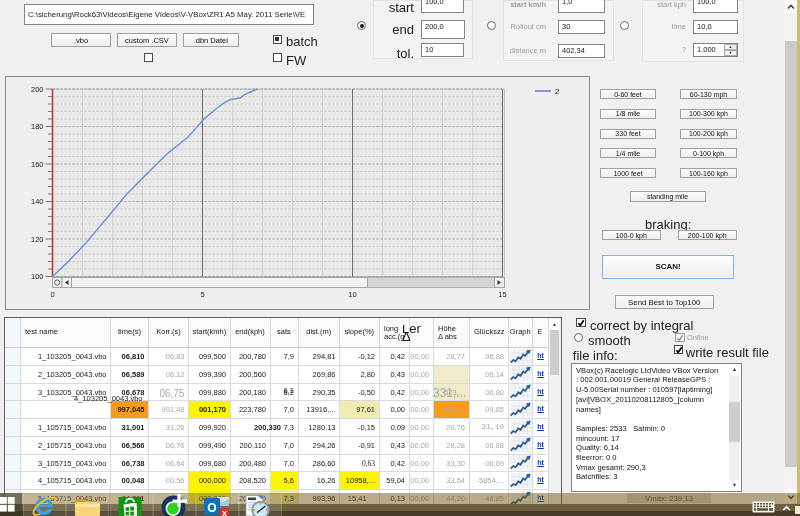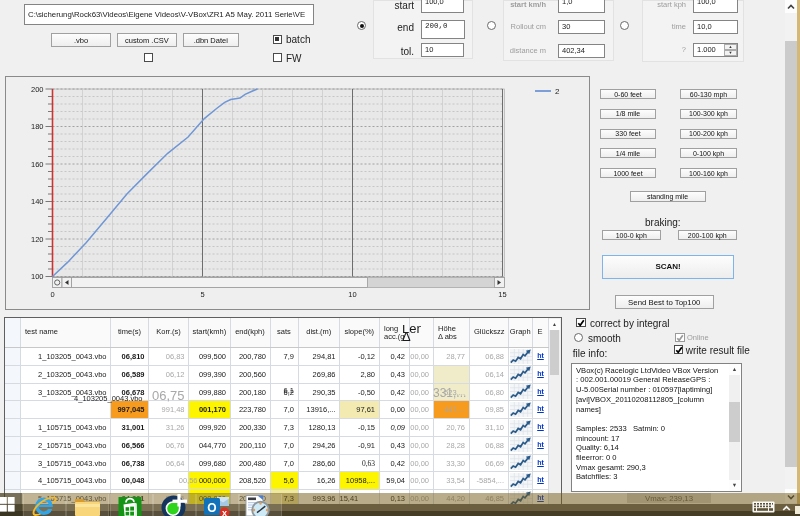--- a/index.html
+++ b/index.html
@@ -1,20 +1,20 @@
 <!DOCTYPE html>
 <html><head><meta charset="utf-8">
 <style>
 html,body{margin:0;padding:0;}
 body{width:800px;height:516px;position:relative;overflow:hidden;
   font-family:"Liberation Sans",sans-serif;background:#f0f0f0;}
 .ab{position:absolute;}
 .tb{background:#fff;border:1px solid #848484;box-sizing:border-box;
   font-size:7.5px;color:#1a1a1a;padding:1px 0 0 3px;overflow:hidden;white-space:nowrap;}
-.lbl{font-size:10px;color:#222;white-space:nowrap;}
+.lbl{font-size:13px;color:#222;white-space:nowrap;}
 .glbl{font-size:7.5px;color:#9d9d9d;white-space:nowrap;}
 .btn{background:linear-gradient(#fdfdfd,#eeeeee);border:1px solid #a0a0a0;box-sizing:border-box;
   font-size:7px;color:#111;display:flex;align-items:center;justify-content:center;}
 .cb{width:9.5px;height:9.5px;background:#fff;border:1px solid #4a4a4a;box-sizing:border-box;}
 .rd{width:9px;height:9px;background:#fff;border:1px solid #6a6a6a;border-radius:50%;box-sizing:border-box;}
 .grp{background:#f3f3f3;border:1px solid #e2e2e2;box-sizing:border-box;}
 </style></head><body>
 
 <div class="ab" style="left:797px;top:0px;width:3px;height:516px;background:#d4b878;"></div>
 <div class="ab grp" style="left:373px;top:0px;width:99.5px;height:58.5px;"></div>
@@ -32,21 +32,21 @@
 <div class="ab cb" style="left:272.5px;top:52.5px;width:9px;height:9px;"></div>
 <div class="ab lbl" style="left:286px;top:52.5px;width:30px;height:10px;">FW</div>
 <div class="ab rd" style="left:356.5px;top:20.5px;width:9px;height:9px;">
     <div style="position:absolute;left:2px;top:2px;width:4px;height:4px;background:#111;border-radius:50%;"></div>
   </div>
 <div class="ab rd" style="left:486.5px;top:20.5px;width:9px;height:9px;"></div>
 <div class="ab rd" style="left:619.5px;top:20.5px;width:9px;height:9px;"></div>
 <div class="ab lbl" style="left:384px;top:0px;width:30px;height:8px;text-align:right;">start</div>
 <div class="ab tb" style="left:421px;top:-5px;width:43px;height:18px;">100,0</div>
 <div class="ab lbl" style="left:384px;top:21.5px;width:30px;height:9px;text-align:right;">end</div>
-<div class="ab tb" style="left:421px;top:19.5px;width:44px;height:19px;font-family:Liberation Mono, monospace;">200,0</div>
+<div class="ab tb" style="left:421px;top:19.5px;width:44px;height:19px;">200,0</div>
 <div class="ab lbl" style="left:384px;top:45.5px;width:30px;height:9px;text-align:right;">tol.</div>
 <div class="ab tb" style="left:421px;top:43px;width:43px;height:13.5px;">10</div>
 <div class="ab glbl" style="left:496px;top:0px;width:50px;height:8px;text-align:right;font-weight:bold;">start km/h</div>
 <div class="ab tb" style="left:558px;top:-5px;width:47px;height:18px;">1,0</div>
 <div class="ab glbl" style="left:496px;top:21.5px;width:50px;height:9px;text-align:right;">Rollout cm</div>
 <div class="ab tb" style="left:558px;top:19.5px;width:47px;height:14px;">30</div>
 <div class="ab glbl" style="left:496px;top:45.5px;width:50px;height:9px;text-align:right;">distance m</div>
 <div class="ab tb" style="left:558px;top:43.5px;width:47px;height:14px;">402,34</div>
 <div class="ab glbl" style="left:636px;top:0px;width:50px;height:8px;text-align:right;">start kph</div>
 <div class="ab tb" style="left:693px;top:-5px;width:45px;height:18px;">100,0</div>
@@ -254,21 +254,21 @@
     <div style="position:absolute;left:464px;top:52.35px;width:39px;height:11px;font-size:7.5px;color:#a8a8a8;font-weight:normal;text-align:right;padding-right:4px;box-sizing:border-box;white-space:nowrap;">06,14</div>
     <div style="position:absolute;left:504.5px;top:48.95px;"><svg width="22" height="15" viewBox="0 0 22 15">
         <rect x="0" y="0" width="22" height="15" fill="#f4f6f8"></rect>
         <path d="M0 3.7 H22 M0 7.5 H22 M0 11.2 H22 M4.4 0 V15 M8.8 0 V15 M13.2 0 V15 M17.6 0 V15" stroke="#dde3ea" stroke-width="0.7"></path>
         <polyline points="0.8,13.6 3.2,11 5.6,12.2 8.2,8.4 10.6,9.8 13.2,5.4 15,6.8 18,3" fill="none" stroke="#2a5a8a" stroke-width="1.7"></polyline>
         <path d="M20.8 0.6 L15.8 1.8 L19.2 5.2 Z" fill="#2a5a8a"></path>
       </svg></div>
     <div style="position:absolute;left:527.5px;top:52.35px;width:16px;text-align:center;font-size:7px;font-weight:bold;"><span style="color:#0033cc;text-decoration:underline;">ht</span></div>
     <div style="position:absolute;left:15px;top:70.1px;width:90.5px;height:11px;font-size:7.5px;color:#1a1a1a;font-weight:normal;text-align:right;padding-right:4px;box-sizing:border-box;white-space:nowrap;">3_103205_0043.vbo</div>
     <div style="position:absolute;left:105.5px;top:70.1px;width:38px;height:11px;font-size:7.5px;color:#1a1a1a;font-weight:bold;text-align:right;padding-right:4px;box-sizing:border-box;white-space:nowrap;">06,678</div>
-    <div style="position:absolute;left:143.5px;top:70.1px;width:40px;height:11px;font-size:13px;color:#a8a8a8;font-weight:normal;text-align:right;padding-right:4px;box-sizing:border-box;white-space:nowrap;">06,75</div>
+    <div style="position:absolute;left:143.5px;top:70.1px;width:40px;height:11px;font-size:10px;color:#a8a8a8;font-weight:normal;text-align:right;padding-right:4px;box-sizing:border-box;white-space:nowrap;">06,75</div>
     <div style="position:absolute;left:183.5px;top:70.1px;width:41.5px;height:11px;font-size:7.5px;color:#1a1a1a;font-weight:normal;text-align:right;padding-right:4px;box-sizing:border-box;white-space:nowrap;">099,880</div>
     <div style="position:absolute;left:225px;top:70.1px;width:40px;height:11px;font-size:7.5px;color:#1a1a1a;font-weight:normal;text-align:right;padding-right:4px;box-sizing:border-box;white-space:nowrap;">200,180</div>
     <div style="position:absolute;left:265px;top:70.1px;width:28px;height:11px;font-size:7.5px;color:#1a1a1a;font-weight:normal;text-align:right;padding-right:4px;box-sizing:border-box;white-space:nowrap;">6,2</div>
     <div style="position:absolute;left:293px;top:70.1px;width:41.5px;height:11px;font-size:7.5px;color:#1a1a1a;font-weight:normal;text-align:right;padding-right:4px;box-sizing:border-box;white-space:nowrap;">290,35</div>
     <div style="position:absolute;left:334.5px;top:70.1px;width:39.5px;height:11px;font-size:7.5px;color:#1a1a1a;font-weight:normal;text-align:right;padding-right:4px;box-sizing:border-box;white-space:nowrap;">-0,50</div>
     <div style="position:absolute;left:374px;top:70.1px;width:30px;height:11px;font-size:7.5px;color:#1a1a1a;font-weight:normal;text-align:right;padding-right:4px;box-sizing:border-box;white-space:nowrap;">0,42</div>
     <div style="position:absolute;left:404px;top:70.1px;width:24px;height:11px;font-size:7.5px;color:#a8a8a8;font-weight:normal;text-align:right;padding-right:4px;box-sizing:border-box;white-space:nowrap;">00,00</div>
     <div style="position:absolute;left:428px;top:70.1px;width:36px;height:11px;font-size:7.5px;color:#a8a8a8;font-weight:normal;text-align:right;padding-right:4px;box-sizing:border-box;white-space:nowrap;">523,...</div>
     <div style="position:absolute;left:464px;top:70.1px;width:39px;height:11px;font-size:7.5px;color:#a8a8a8;font-weight:normal;text-align:right;padding-right:4px;box-sizing:border-box;white-space:nowrap;">06,80</div>
     <div style="position:absolute;left:504.5px;top:66.7px;"><svg width="22" height="15" viewBox="0 0 22 15">
@@ -294,39 +294,39 @@
         <rect x="0" y="0" width="22" height="15" fill="#f4f6f8"></rect>
         <path d="M0 3.7 H22 M0 7.5 H22 M0 11.2 H22 M4.4 0 V15 M8.8 0 V15 M13.2 0 V15 M17.6 0 V15" stroke="#dde3ea" stroke-width="0.7"></path>
         <polyline points="0.8,13.6 3.2,11 5.6,12.2 8.2,8.4 10.6,9.8 13.2,5.4 15,6.8 18,3" fill="none" stroke="#2a5a8a" stroke-width="1.7"></polyline>
         <path d="M20.8 0.6 L15.8 1.8 L19.2 5.2 Z" fill="#2a5a8a"></path>
       </svg></div>
     <div style="position:absolute;left:527.5px;top:87.85px;width:16px;text-align:center;font-size:7px;font-weight:bold;"><span style="color:#0033cc;text-decoration:underline;">ht</span></div>
     <div style="position:absolute;left:15px;top:105.6px;width:90.5px;height:11px;font-size:7.5px;color:#1a1a1a;font-weight:normal;text-align:right;padding-right:4px;box-sizing:border-box;white-space:nowrap;">1_105715_0043.vbo</div>
     <div style="position:absolute;left:105.5px;top:105.6px;width:38px;height:11px;font-size:7.5px;color:#1a1a1a;font-weight:bold;text-align:right;padding-right:4px;box-sizing:border-box;white-space:nowrap;">31,001</div>
     <div style="position:absolute;left:143.5px;top:105.6px;width:40px;height:11px;font-size:7.5px;color:#a8a8a8;font-weight:normal;text-align:right;padding-right:4px;box-sizing:border-box;white-space:nowrap;">31,26</div>
     <div style="position:absolute;left:183.5px;top:105.6px;width:41.5px;height:11px;font-size:7.5px;color:#1a1a1a;font-weight:normal;text-align:right;padding-right:4px;box-sizing:border-box;white-space:nowrap;">099,920</div>
-    <div style="position:absolute;left:225px;top:105.6px;width:40px;height:11px;font-size:7.5px;color:#1a1a1a;font-weight:normal;text-align:right;padding-right:4px;box-sizing:border-box;white-space:nowrap;">200,330</div>
+    <div style="position:absolute;left:240px;top:105.6px;width:40px;height:11px;font-size:7.5px;color:#1a1a1a;font-weight:bold;text-align:right;padding-right:4px;box-sizing:border-box;white-space:nowrap;">200,330</div>
     <div style="position:absolute;left:265px;top:105.6px;width:28px;height:11px;font-size:7.5px;color:#1a1a1a;font-weight:normal;text-align:right;padding-right:4px;box-sizing:border-box;white-space:nowrap;">7,3</div>
     <div style="position:absolute;left:293px;top:105.6px;width:41.5px;height:11px;font-size:7.5px;color:#1a1a1a;font-weight:normal;text-align:right;padding-right:4px;box-sizing:border-box;white-space:nowrap;">1280,13</div>
     <div style="position:absolute;left:334.5px;top:105.6px;width:39.5px;height:11px;font-size:7.5px;color:#1a1a1a;font-weight:normal;text-align:right;padding-right:4px;box-sizing:border-box;white-space:nowrap;">-0,15</div>
     <div style="position:absolute;left:374px;top:105.6px;width:30px;height:11px;font-size:7.5px;color:#1a1a1a;font-weight:normal;text-align:right;padding-right:4px;box-sizing:border-box;white-space:nowrap;font-style:italic;">0,09</div>
     <div style="position:absolute;left:404px;top:105.6px;width:24px;height:11px;font-size:7.5px;color:#a8a8a8;font-weight:normal;text-align:right;padding-right:4px;box-sizing:border-box;white-space:nowrap;">00,00</div>
     <div style="position:absolute;left:428px;top:105.6px;width:36px;height:11px;font-size:7.5px;color:#a8a8a8;font-weight:normal;text-align:right;padding-right:4px;box-sizing:border-box;white-space:nowrap;">20,76</div>
-    <div style="position:absolute;left:464px;top:105.6px;width:39px;height:11px;font-size:7.5px;color:#a8a8a8;font-weight:normal;text-align:right;padding-right:4px;box-sizing:border-box;white-space:nowrap;">31,10</div>
+    <div style="position:absolute;left:464px;top:105.6px;width:39px;height:11px;font-size:7.5px;color:#a8a8a8;font-weight:normal;text-align:right;padding-right:4px;box-sizing:border-box;white-space:nowrap;font-family:Liberation Mono, monospace;">31,10</div>
     <div style="position:absolute;left:504.5px;top:102.2px;"><svg width="22" height="15" viewBox="0 0 22 15">
         <rect x="0" y="0" width="22" height="15" fill="#f4f6f8"></rect>
         <path d="M0 3.7 H22 M0 7.5 H22 M0 11.2 H22 M4.4 0 V15 M8.8 0 V15 M13.2 0 V15 M17.6 0 V15" stroke="#dde3ea" stroke-width="0.7"></path>
         <polyline points="0.8,13.6 3.2,11 5.6,12.2 8.2,8.4 10.6,9.8 13.2,5.4 15,6.8 18,3" fill="none" stroke="#2a5a8a" stroke-width="1.7"></polyline>
         <path d="M20.8 0.6 L15.8 1.8 L19.2 5.2 Z" fill="#2a5a8a"></path>
       </svg></div>
     <div style="position:absolute;left:527.5px;top:105.6px;width:16px;text-align:center;font-size:7px;font-weight:bold;"><span style="color:#0033cc;text-decoration:underline;">ht</span></div>
     <div style="position:absolute;left:15px;top:123.35px;width:90.5px;height:11px;font-size:7.5px;color:#1a1a1a;font-weight:normal;text-align:right;padding-right:4px;box-sizing:border-box;white-space:nowrap;">2_105715_0043.vbo</div>
     <div style="position:absolute;left:105.5px;top:123.35px;width:38px;height:11px;font-size:7.5px;color:#1a1a1a;font-weight:bold;text-align:right;padding-right:4px;box-sizing:border-box;white-space:nowrap;">06,566</div>
     <div style="position:absolute;left:143.5px;top:123.35px;width:40px;height:11px;font-size:7.5px;color:#a8a8a8;font-weight:normal;text-align:right;padding-right:4px;box-sizing:border-box;white-space:nowrap;">06,76</div>
-    <div style="position:absolute;left:183.5px;top:123.35px;width:41.5px;height:11px;font-size:7.5px;color:#1a1a1a;font-weight:normal;text-align:right;padding-right:4px;box-sizing:border-box;white-space:nowrap;">044,770</div>
+    <div style="position:absolute;left:183.5px;top:123.35px;width:41.5px;height:11px;font-size:7.5px;color:#1a1a1a;font-weight:normal;text-align:right;padding-right:4px;box-sizing:border-box;white-space:nowrap;">099,490</div>
     <div style="position:absolute;left:225px;top:123.35px;width:40px;height:11px;font-size:7.5px;color:#1a1a1a;font-weight:normal;text-align:right;padding-right:4px;box-sizing:border-box;white-space:nowrap;">200,110</div>
     <div style="position:absolute;left:265px;top:123.35px;width:28px;height:11px;font-size:7.5px;color:#1a1a1a;font-weight:normal;text-align:right;padding-right:4px;box-sizing:border-box;white-space:nowrap;">7,0</div>
     <div style="position:absolute;left:293px;top:123.35px;width:41.5px;height:11px;font-size:7.5px;color:#1a1a1a;font-weight:normal;text-align:right;padding-right:4px;box-sizing:border-box;white-space:nowrap;">294,26</div>
     <div style="position:absolute;left:334.5px;top:123.35px;width:39.5px;height:11px;font-size:7.5px;color:#1a1a1a;font-weight:normal;text-align:right;padding-right:4px;box-sizing:border-box;white-space:nowrap;">-0,91</div>
     <div style="position:absolute;left:374px;top:123.35px;width:30px;height:11px;font-size:7.5px;color:#1a1a1a;font-weight:normal;text-align:right;padding-right:4px;box-sizing:border-box;white-space:nowrap;">0,43</div>
     <div style="position:absolute;left:404px;top:123.35px;width:24px;height:11px;font-size:7.5px;color:#a8a8a8;font-weight:normal;text-align:right;padding-right:4px;box-sizing:border-box;white-space:nowrap;">00,00</div>
     <div style="position:absolute;left:428px;top:123.35px;width:36px;height:11px;font-size:7.5px;color:#a8a8a8;font-weight:normal;text-align:right;padding-right:4px;box-sizing:border-box;white-space:nowrap;">28,28</div>
     <div style="position:absolute;left:464px;top:123.35px;width:39px;height:11px;font-size:7.5px;color:#a8a8a8;font-weight:normal;text-align:right;padding-right:4px;box-sizing:border-box;white-space:nowrap;">06,88</div>
     <div style="position:absolute;left:504.5px;top:119.95px;"><svg width="22" height="15" viewBox="0 0 22 15">
         <rect x="0" y="0" width="22" height="15" fill="#f4f6f8"></rect>
@@ -349,21 +349,21 @@
     <div style="position:absolute;left:464px;top:141.1px;width:39px;height:11px;font-size:7.5px;color:#a8a8a8;font-weight:normal;text-align:right;padding-right:4px;box-sizing:border-box;white-space:nowrap;">06,69</div>
     <div style="position:absolute;left:504.5px;top:137.7px;"><svg width="22" height="15" viewBox="0 0 22 15">
         <rect x="0" y="0" width="22" height="15" fill="#f4f6f8"></rect>
         <path d="M0 3.7 H22 M0 7.5 H22 M0 11.2 H22 M4.4 0 V15 M8.8 0 V15 M13.2 0 V15 M17.6 0 V15" stroke="#dde3ea" stroke-width="0.7"></path>
         <polyline points="0.8,13.6 3.2,11 5.6,12.2 8.2,8.4 10.6,9.8 13.2,5.4 15,6.8 18,3" fill="none" stroke="#2a5a8a" stroke-width="1.7"></polyline>
         <path d="M20.8 0.6 L15.8 1.8 L19.2 5.2 Z" fill="#2a5a8a"></path>
       </svg></div>
     <div style="position:absolute;left:527.5px;top:141.1px;width:16px;text-align:center;font-size:7px;font-weight:bold;"><span style="color:#0033cc;text-decoration:underline;">ht</span></div>
     <div style="position:absolute;left:15px;top:158.85px;width:90.5px;height:11px;font-size:7.5px;color:#1a1a1a;font-weight:normal;text-align:right;padding-right:4px;box-sizing:border-box;white-space:nowrap;">4_105715_0043.vbo</div>
     <div style="position:absolute;left:105.5px;top:158.85px;width:38px;height:11px;font-size:7.5px;color:#1a1a1a;font-weight:bold;text-align:right;padding-right:4px;box-sizing:border-box;white-space:nowrap;">00,048</div>
-    <div style="position:absolute;left:143.5px;top:158.85px;width:40px;height:11px;font-size:7.5px;color:#a8a8a8;font-weight:normal;text-align:right;padding-right:4px;box-sizing:border-box;white-space:nowrap;margin-left:13px;">00,56</div>
+    <div style="position:absolute;left:143.5px;top:158.85px;width:40px;height:11px;font-size:7.5px;color:#a8a8a8;font-weight:normal;text-align:right;padding-right:4px;box-sizing:border-box;white-space:nowrap;">00,56</div>
     <div style="position:absolute;left:183.5px;top:158.85px;width:41.5px;height:11px;font-size:7.5px;color:#1a1a1a;font-weight:normal;text-align:right;padding-right:4px;box-sizing:border-box;white-space:nowrap;">000,000</div>
     <div style="position:absolute;left:225px;top:158.85px;width:40px;height:11px;font-size:7.5px;color:#1a1a1a;font-weight:normal;text-align:right;padding-right:4px;box-sizing:border-box;white-space:nowrap;">208,520</div>
     <div style="position:absolute;left:265px;top:158.85px;width:28px;height:11px;font-size:7.5px;color:#1a1a1a;font-weight:normal;text-align:right;padding-right:4px;box-sizing:border-box;white-space:nowrap;">5,6</div>
     <div style="position:absolute;left:293px;top:158.85px;width:41.5px;height:11px;font-size:7.5px;color:#1a1a1a;font-weight:normal;text-align:right;padding-right:4px;box-sizing:border-box;white-space:nowrap;">16,26</div>
     <div style="position:absolute;left:334.5px;top:158.85px;width:39.5px;height:11px;font-size:7.5px;color:#1a1a1a;font-weight:normal;text-align:right;padding-right:4px;box-sizing:border-box;white-space:nowrap;">10958,...</div>
     <div style="position:absolute;left:374px;top:158.85px;width:30px;height:11px;font-size:7.5px;color:#1a1a1a;font-weight:normal;text-align:right;padding-right:4px;box-sizing:border-box;white-space:nowrap;">59,04</div>
     <div style="position:absolute;left:404px;top:158.85px;width:24px;height:11px;font-size:7.5px;color:#a8a8a8;font-weight:normal;text-align:right;padding-right:4px;box-sizing:border-box;white-space:nowrap;">00,00</div>
     <div style="position:absolute;left:428px;top:158.85px;width:36px;height:11px;font-size:7.5px;color:#a8a8a8;font-weight:normal;text-align:right;padding-right:4px;box-sizing:border-box;white-space:nowrap;">33,54</div>
     <div style="position:absolute;left:464px;top:158.85px;width:39px;height:11px;font-size:7.5px;color:#a8a8a8;font-weight:normal;text-align:right;padding-right:4px;box-sizing:border-box;white-space:nowrap;">-5854,...</div>
     <div style="position:absolute;left:504.5px;top:155.45px;"><svg width="22" height="15" viewBox="0 0 22 15">
@@ -373,21 +373,21 @@
         <path d="M20.8 0.6 L15.8 1.8 L19.2 5.2 Z" fill="#2a5a8a"></path>
       </svg></div>
     <div style="position:absolute;left:527.5px;top:158.85px;width:16px;text-align:center;font-size:7px;font-weight:bold;"><span style="color:#0033cc;text-decoration:underline;">ht</span></div>
     <div style="position:absolute;left:15px;top:176.6px;width:90.5px;height:11px;font-size:7.5px;color:#1a1a1a;font-weight:normal;text-align:right;padding-right:4px;box-sizing:border-box;white-space:nowrap;">5_105715_0043.vbo</div>
     <div style="position:absolute;left:105.5px;top:176.6px;width:38px;height:11px;font-size:7.5px;color:#1a1a1a;font-weight:bold;text-align:right;padding-right:4px;box-sizing:border-box;white-space:nowrap;">34,891</div>
     <div style="position:absolute;left:143.5px;top:176.6px;width:40px;height:11px;font-size:7.5px;color:#a8a8a8;font-weight:normal;text-align:right;padding-right:4px;box-sizing:border-box;white-space:nowrap;">34,76</div>
     <div style="position:absolute;left:183.5px;top:176.6px;width:41.5px;height:11px;font-size:7.5px;color:#1a1a1a;font-weight:normal;text-align:right;padding-right:4px;box-sizing:border-box;white-space:nowrap;">000,000</div>
     <div style="position:absolute;left:225px;top:176.6px;width:40px;height:11px;font-size:7.5px;color:#1a1a1a;font-weight:normal;text-align:right;padding-right:4px;box-sizing:border-box;white-space:nowrap;">208,450</div>
     <div style="position:absolute;left:265px;top:176.6px;width:28px;height:11px;font-size:7.5px;color:#1a1a1a;font-weight:normal;text-align:right;padding-right:4px;box-sizing:border-box;white-space:nowrap;">7,3</div>
     <div style="position:absolute;left:293px;top:176.6px;width:41.5px;height:11px;font-size:7.5px;color:#1a1a1a;font-weight:normal;text-align:right;padding-right:4px;box-sizing:border-box;white-space:nowrap;">993,96</div>
-    <div style="position:absolute;left:334.5px;top:176.6px;width:39.5px;height:11px;font-size:7.5px;color:#1a1a1a;font-weight:normal;text-align:left;padding-right:4px;box-sizing:border-box;white-space:nowrap;">15,41</div>
+    <div style="position:absolute;left:334.5px;top:176.6px;width:39.5px;height:11px;font-size:7.5px;color:#1a1a1a;font-weight:normal;text-align:center;padding-right:4px;box-sizing:border-box;white-space:nowrap;">15,41</div>
     <div style="position:absolute;left:374px;top:176.6px;width:30px;height:11px;font-size:7.5px;color:#1a1a1a;font-weight:normal;text-align:right;padding-right:4px;box-sizing:border-box;white-space:nowrap;">0,13</div>
     <div style="position:absolute;left:404px;top:176.6px;width:24px;height:11px;font-size:7.5px;color:#a8a8a8;font-weight:normal;text-align:right;padding-right:4px;box-sizing:border-box;white-space:nowrap;">00,00</div>
     <div style="position:absolute;left:428px;top:176.6px;width:36px;height:11px;font-size:7.5px;color:#a8a8a8;font-weight:normal;text-align:right;padding-right:4px;box-sizing:border-box;white-space:nowrap;">44,20</div>
     <div style="position:absolute;left:464px;top:176.6px;width:39px;height:11px;font-size:7.5px;color:#a8a8a8;font-weight:normal;text-align:right;padding-right:4px;box-sizing:border-box;white-space:nowrap;">46,85</div>
     <div style="position:absolute;left:504.5px;top:173.2px;"><svg width="22" height="15" viewBox="0 0 22 15">
         <rect x="0" y="0" width="22" height="15" fill="#f4f6f8"></rect>
         <path d="M0 3.7 H22 M0 7.5 H22 M0 11.2 H22 M4.4 0 V15 M8.8 0 V15 M13.2 0 V15 M17.6 0 V15" stroke="#dde3ea" stroke-width="0.7"></path>
         <polyline points="0.8,13.6 3.2,11 5.6,12.2 8.2,8.4 10.6,9.8 13.2,5.4 15,6.8 18,3" fill="none" stroke="#2a5a8a" stroke-width="1.7"></polyline>
         <path d="M20.8 0.6 L15.8 1.8 L19.2 5.2 Z" fill="#2a5a8a"></path>
       </svg></div>

